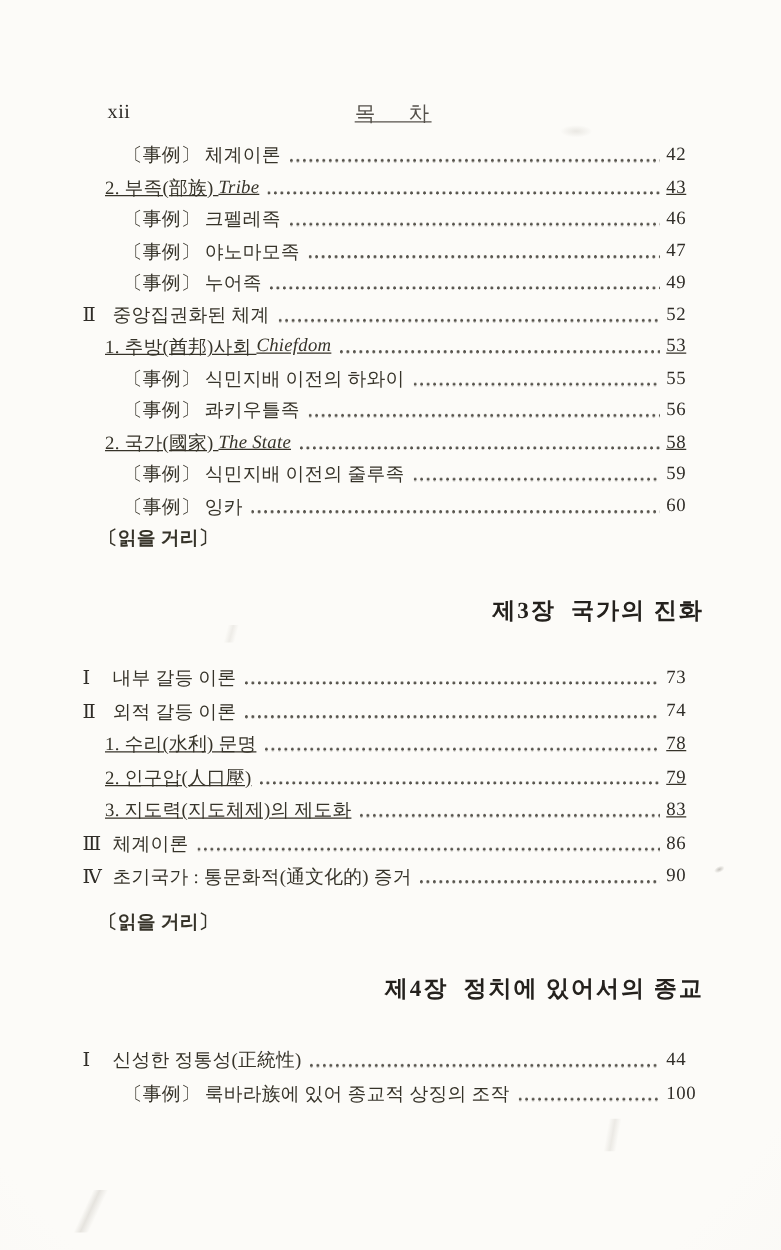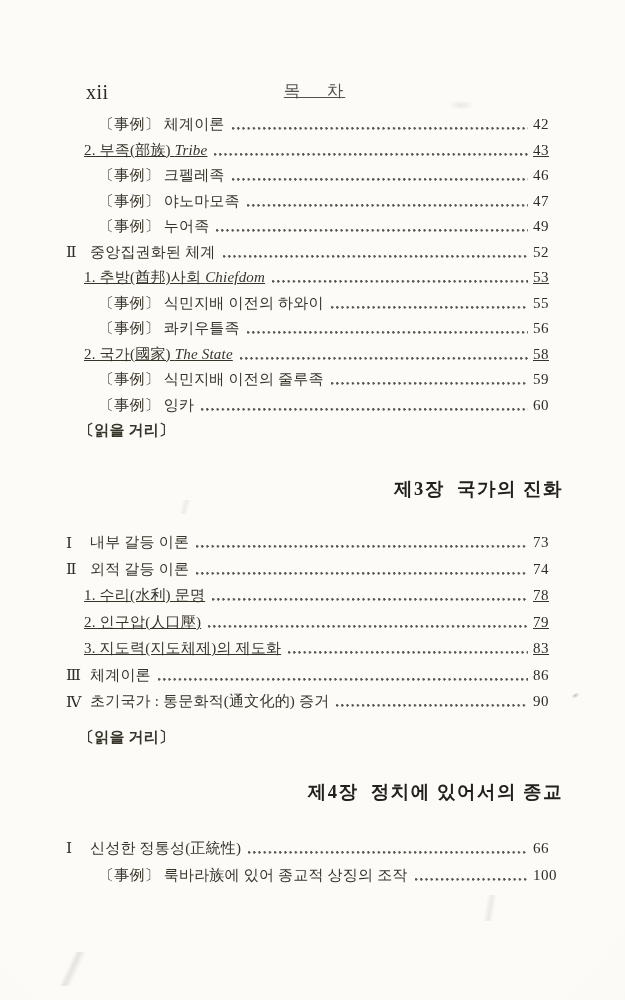--- a/index.html
+++ b/index.html
@@ -28,21 +28,21 @@
   
   .header-row {
     position: relative;
     margin-top: 80px;
     height: 22px;
   }
   .folio {
     position: absolute;
     left: 20px;
     top: 1px;
-    font-size: 20px;
+    font-size: 16px;
     letter-spacing: 0.5px;
     color: #2d2a26;
   }
   .toc-header {
     text-align: center;
     font-size: 16.5px;
     color: #55514b;
     letter-spacing: 2px;
     white-space: pre;
     text-decoration: underline;
@@ -258,21 +258,21 @@
           <div class="toc-entry indent-r gap-above">
             <span class="label">〔읽을 거리〕</span>
           </div>
         </div>
         <div class="chapter-title b3">제4장  정치에 있어서의 종교</div>
         <div class="block b4">
           <div class="toc-entry indent-0">
             <span class="roman">Ⅰ</span>
             <span class="label">신성한 정통성(正統性)</span>
             <span class="leader"></span>
-            <span class="page-num">66</span>
+            <span class="page-num">44</span>
           </div>
           <div class="toc-entry indent-2">
             <span class="label">〔事例〕 룩바라族에 있어 종교적 상징의 조작</span>
             <span class="leader"></span>
             <span class="page-num">100</span>
           </div>
         </div>
       </div>
 
   </div>

